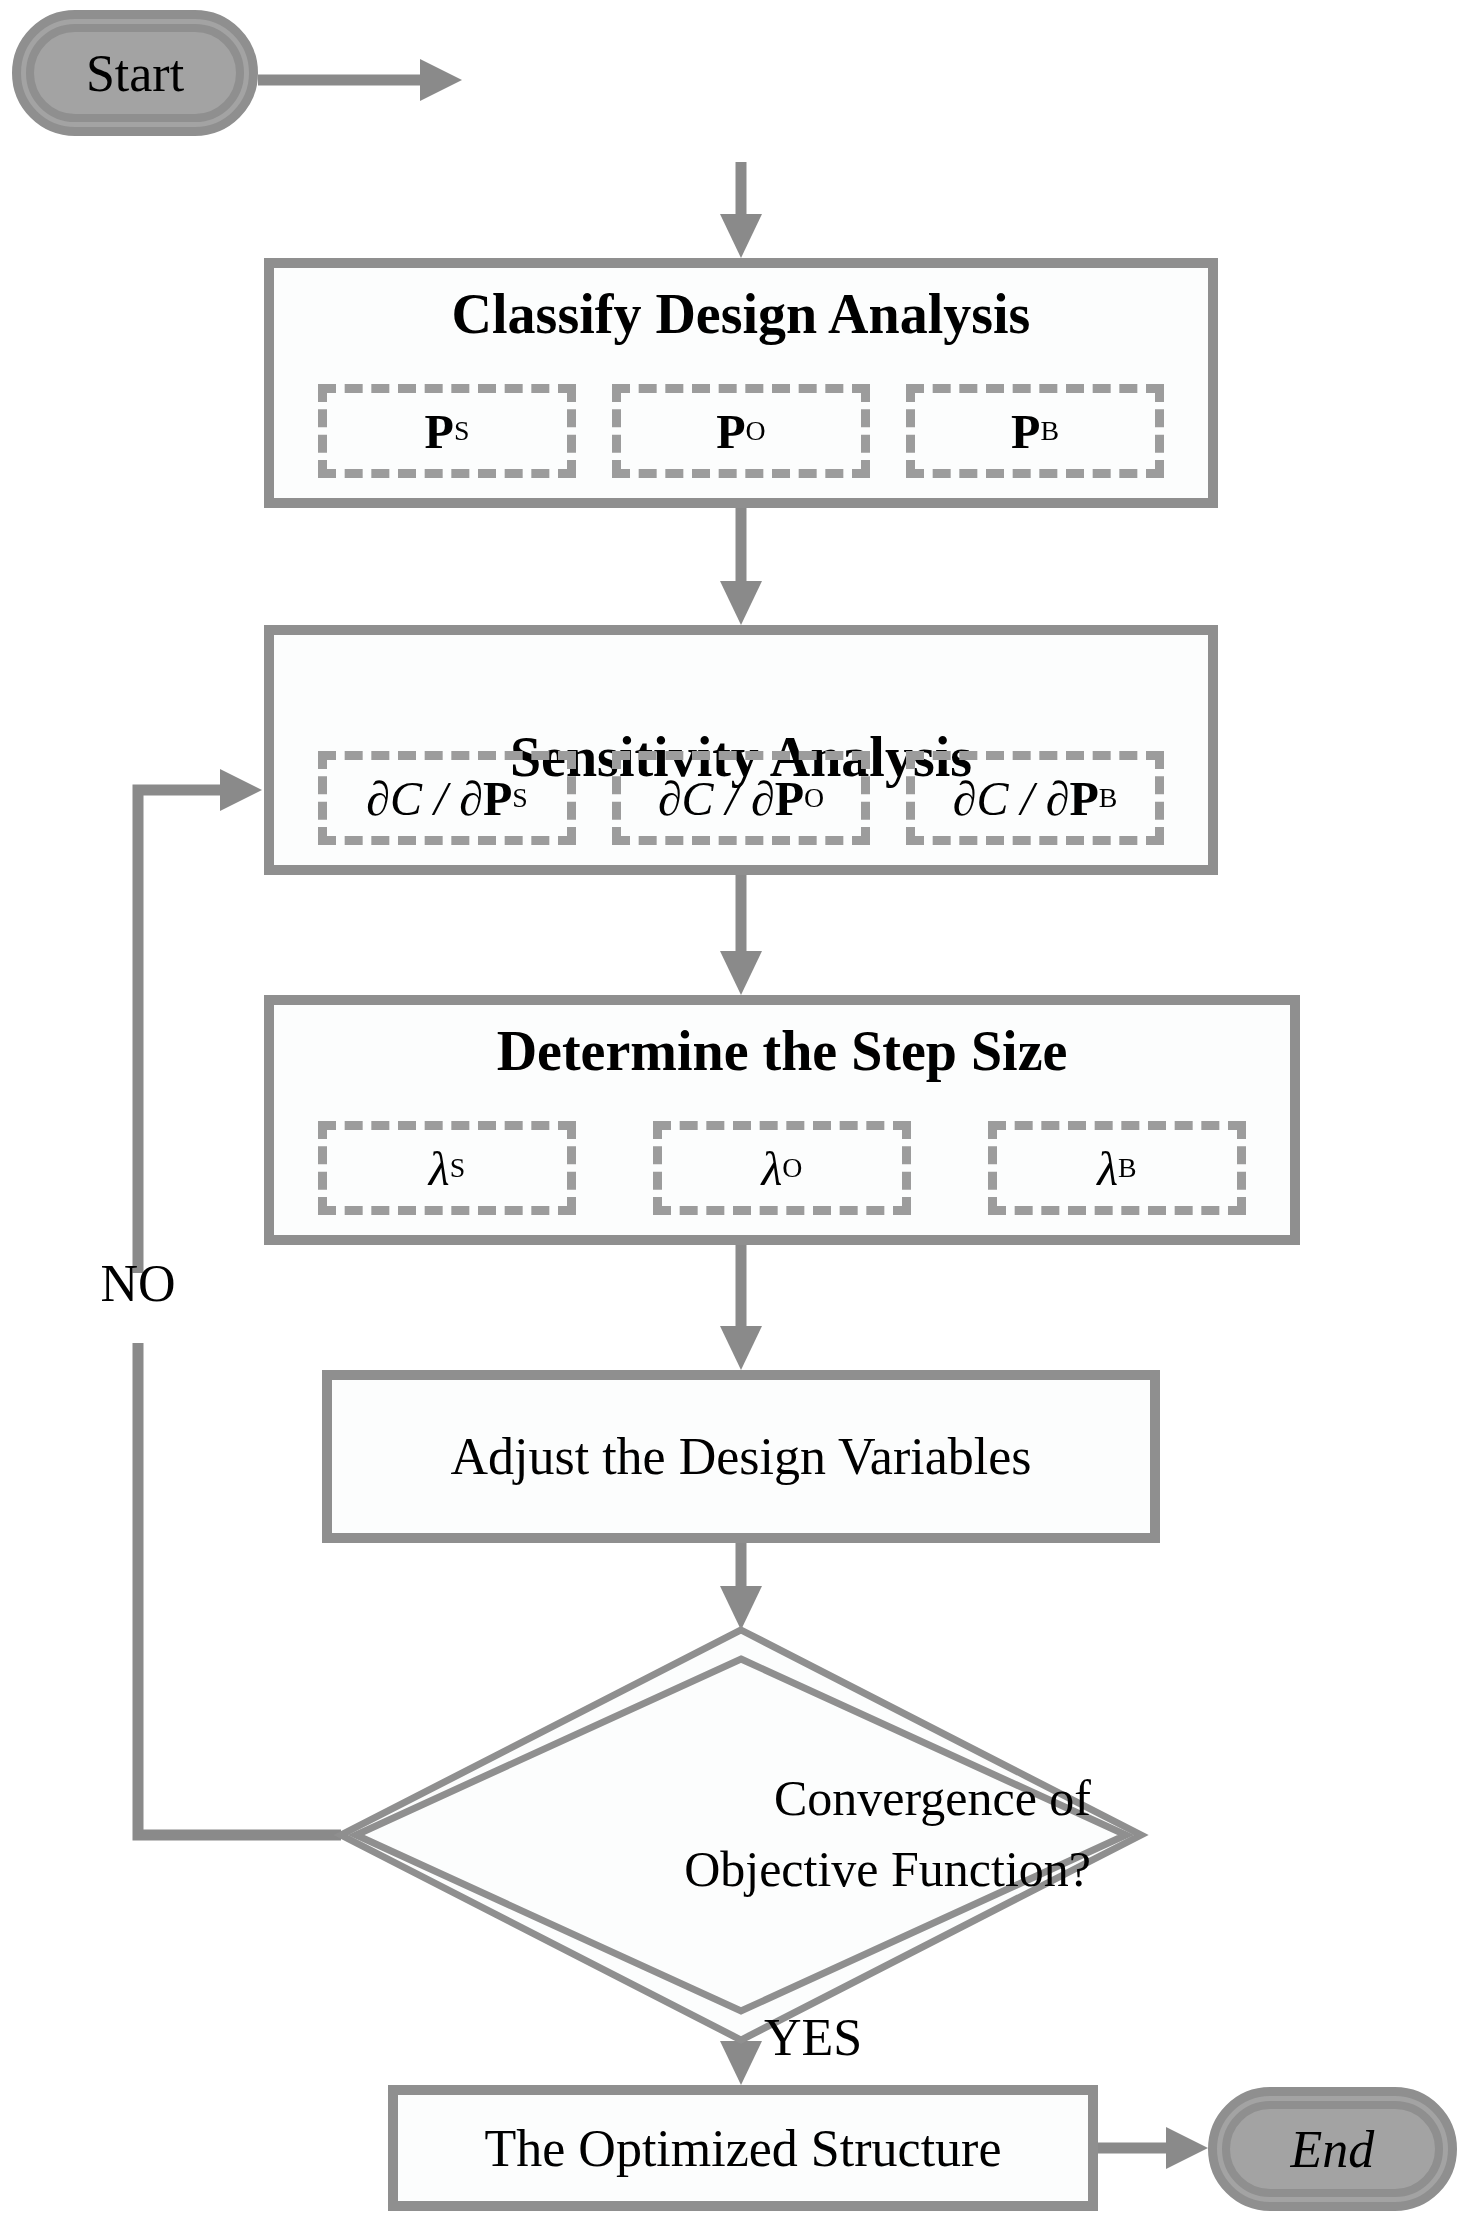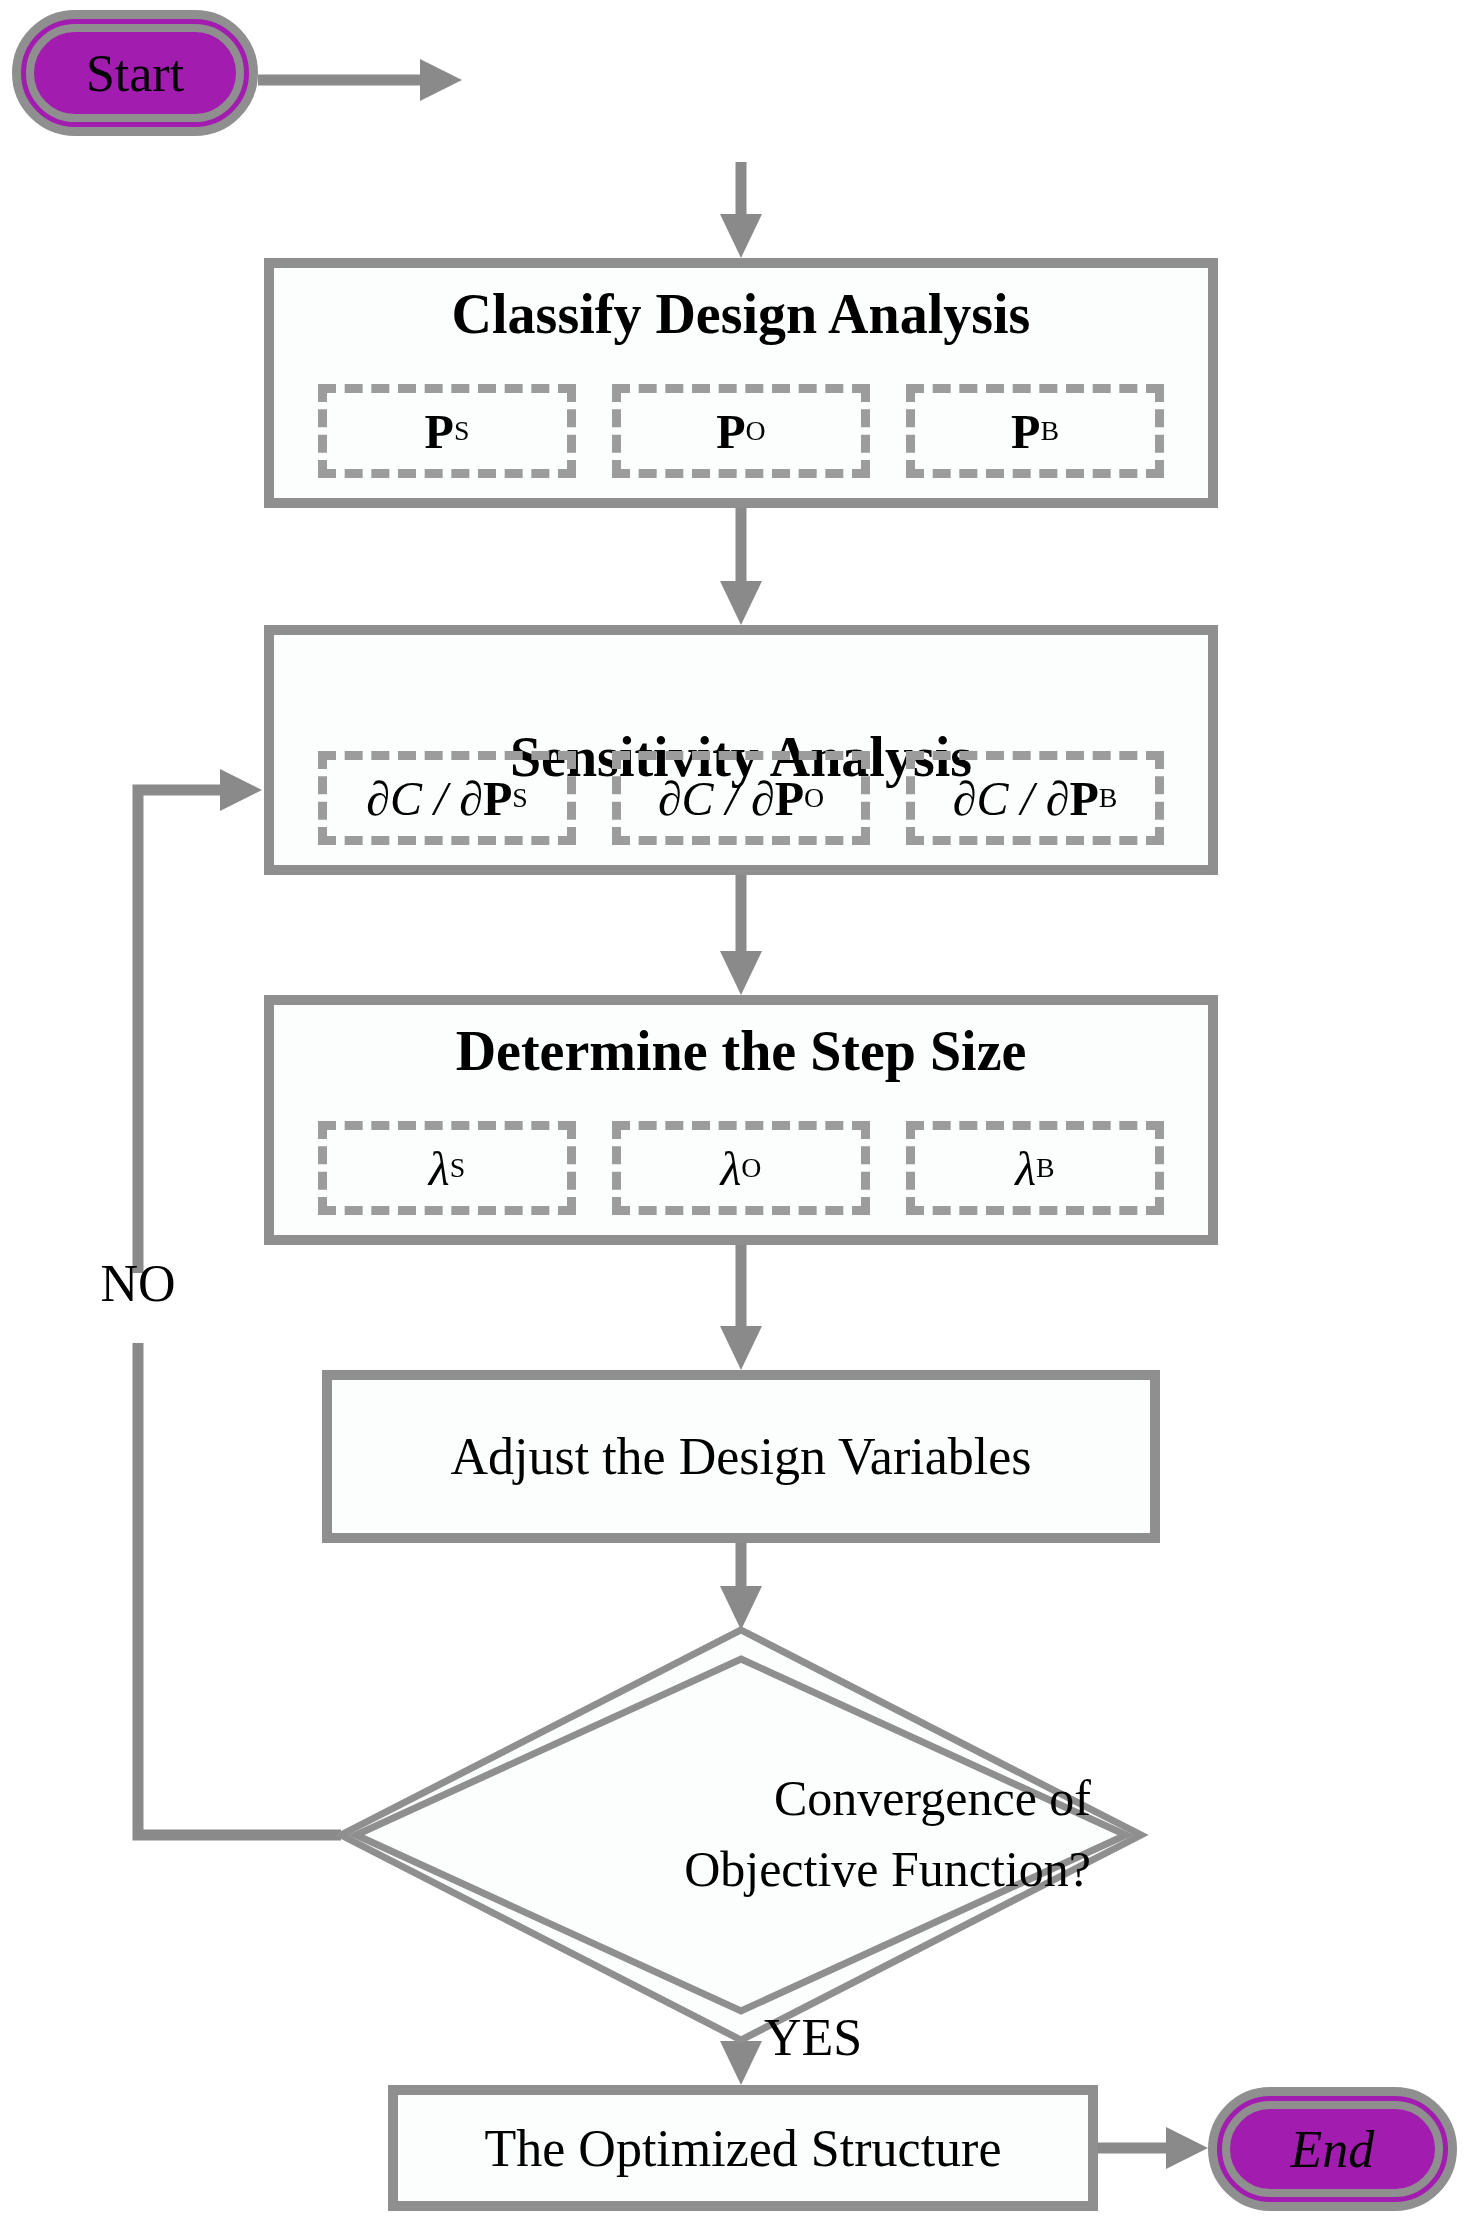--- a/index.html
+++ b/index.html
@@ -57,21 +57,21 @@
   }
   .dashed-box .it { font-style: italic; }
   .dashed-box .b  { font-weight: bold; }
   .dashed-box sup {
     font-size: 0.58em;
     vertical-align: 0.52em;
     line-height: 0;
   }
   .terminal-outer {
     position: absolute;
-    background: #a21caf;
+    background: #a3a3a3;
     border: 9px solid #8f8f8f;
     border-radius: 68px;
     box-sizing: border-box;
     padding: 5px;
   }
   .terminal-inner {
     width: 100%; height: 100%;
     border: 8px solid #8f8f8f;
     border-radius: 54px;
     box-sizing: border-box;
@@ -170,21 +170,21 @@
           <sup>O</sup>
       </div>
       <div class="dashed-box">
         <span class="it">∂C / ∂</span>
           <span class="b">P</span>
           <sup>B</sup>
       </div>
     </div>
   </div>
 
-  <div class="box compound" style="left:264px; top:995px; width:954px; height:250px;">
+  <div class="box compound" style="left:264px; top:995px; width:1036px; height:250px;">
     <div class="title">Determine the Step Size</div>
     <div class="row">
       <div class="dashed-box">
         <span class="it">λ</span>
           <sup>S</sup>
       </div>
       <div class="dashed-box">
         <span class="it">λ</span>
           <sup>O</sup>
       </div>

